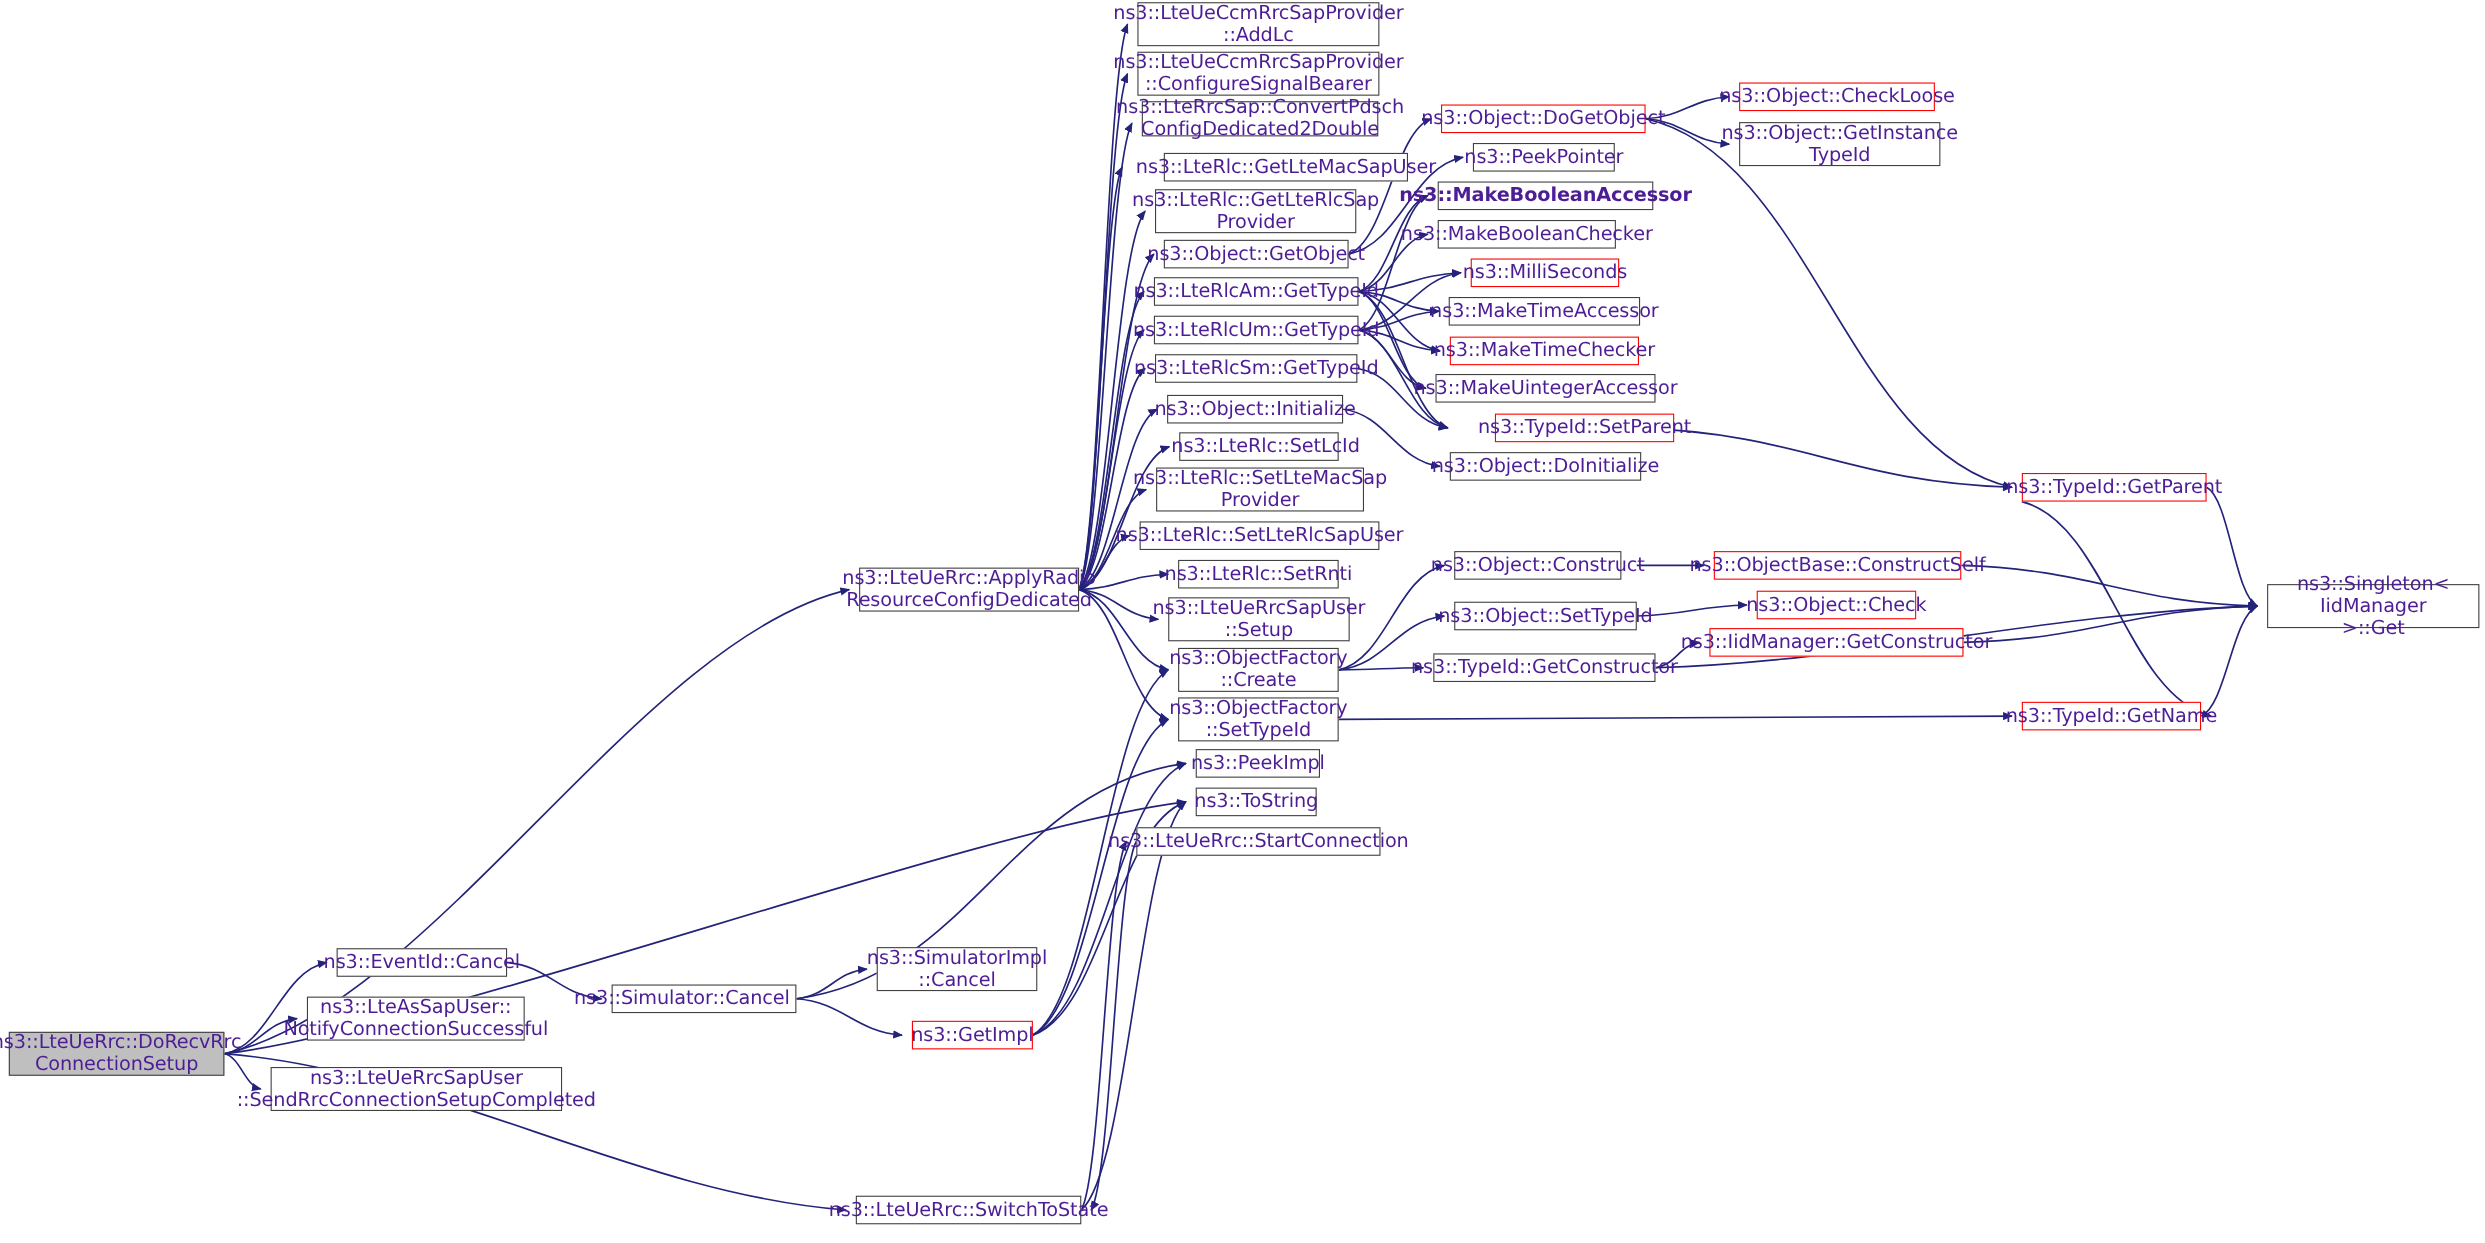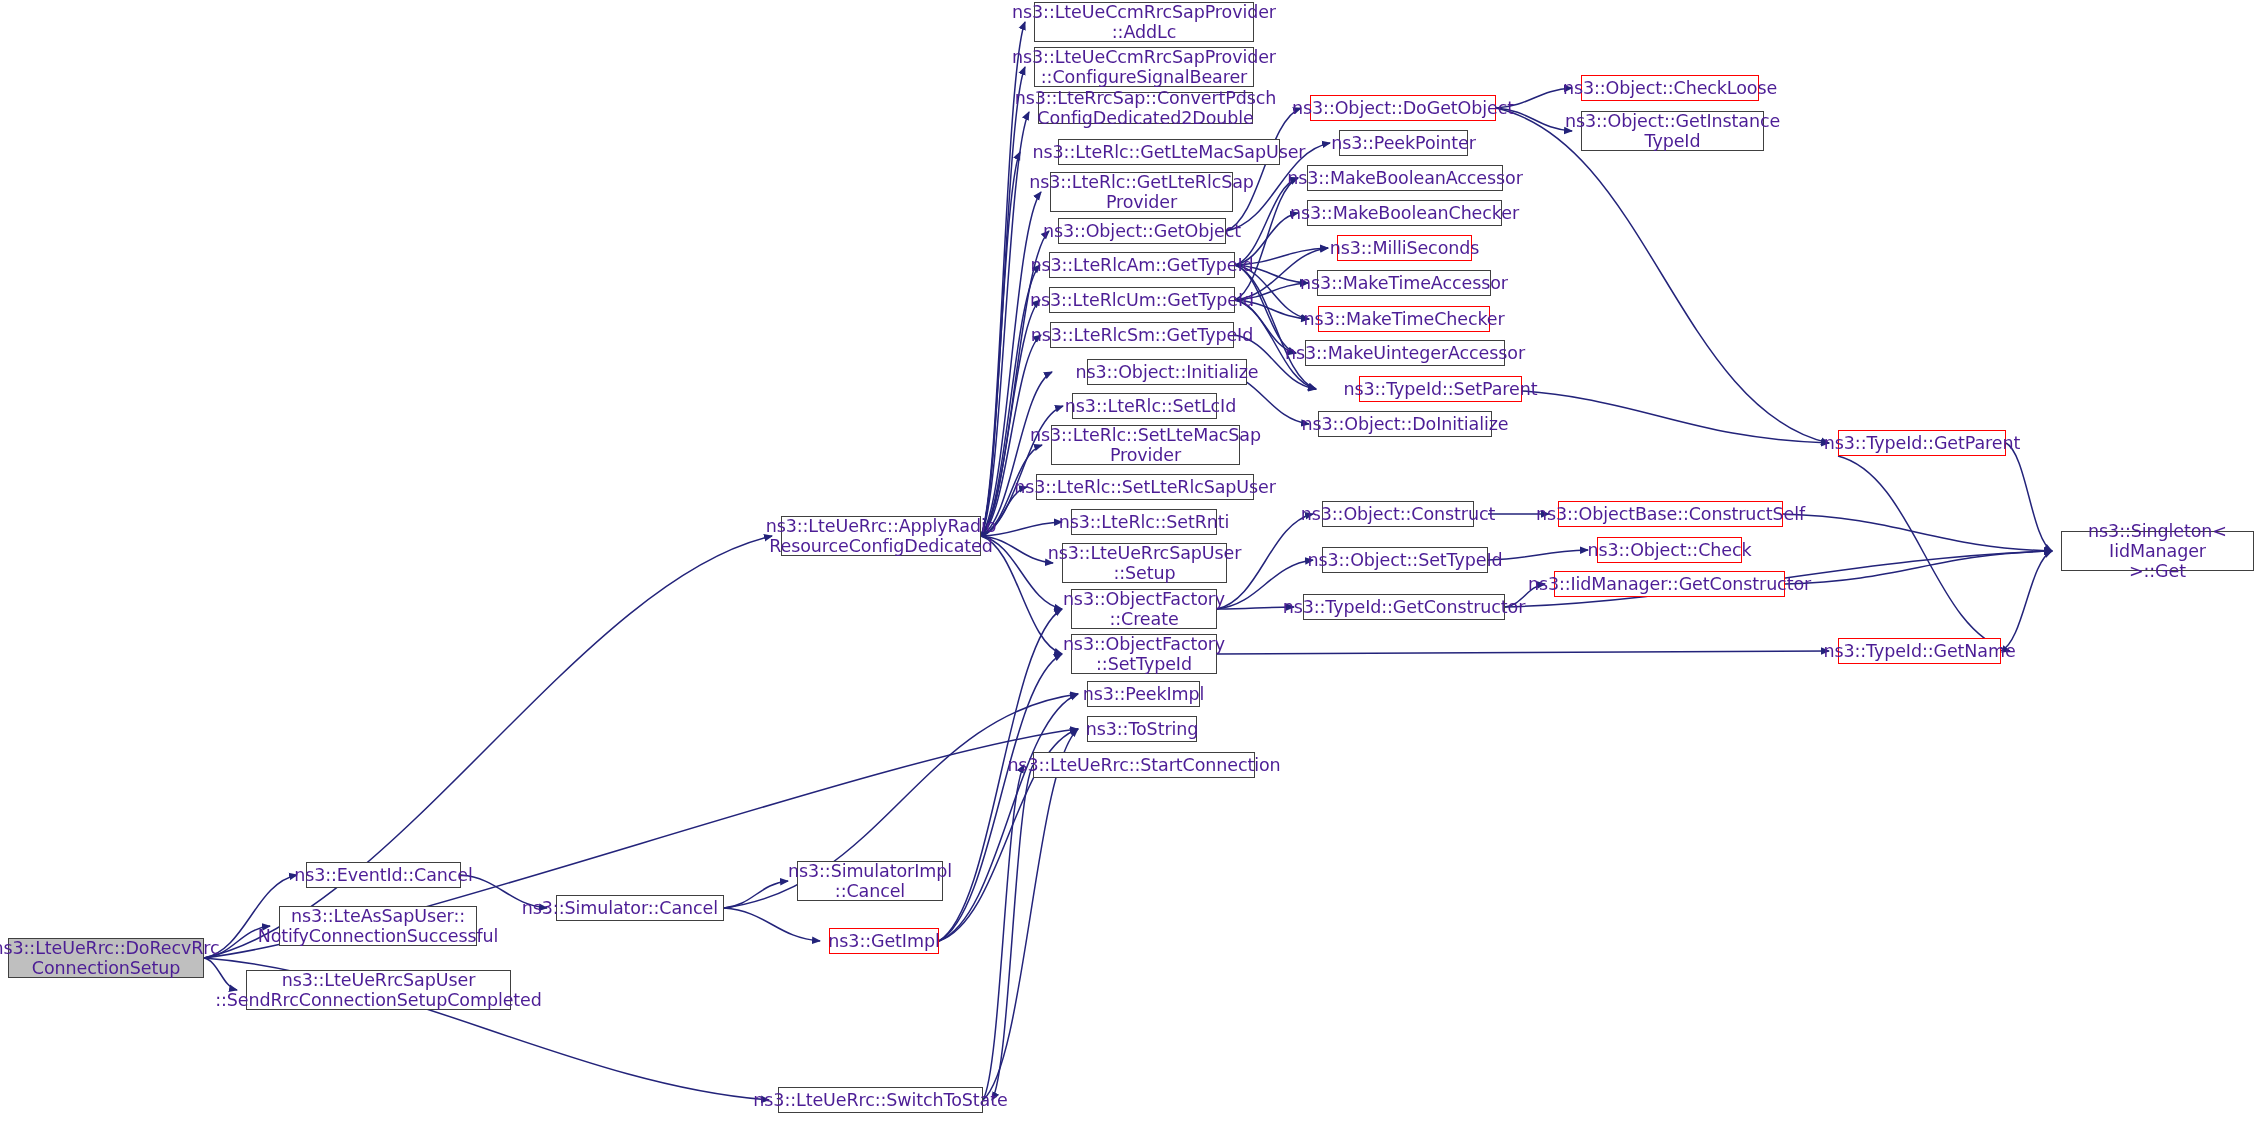--- a/index.html
+++ b/index.html
@@ -133,39 +133,39 @@
 ::ConfigureSignalBearer</span></div>
       <div class="node" style="left: 1038px; top: 92px; width: 215px; height: 32px;"><span>ns3::LteRrcSap::ConvertPdsch
 ConfigDedicated2Double</span></div>
       <div class="node" style="left: 1029px; top: 139px; width: 222px; height: 26px; margin-left: 29px;"><span>ns3::LteRlc::GetLteMacSapUser</span></div>
       <div class="node" style="left: 1050px; top: 172px; width: 183px; height: 40px;"><span>ns3::LteRlc::GetLteRlcSap
 Provider</span></div>
       <div class="node" style="left: 1058px; top: 218px; width: 168px; height: 26px;"><span>ns3::Object::GetObject</span></div>
       <div class="node" style="left: 1049px; top: 252px; width: 186px; height: 26px;"><span>ns3::LteRlcAm::GetTypeId</span></div>
       <div class="node" style="left: 1049px; top: 287px; width: 186px; height: 26px;"><span>ns3::LteRlcUm::GetTypeId</span></div>
       <div class="node" style="left: 1050px; top: 322px; width: 184px; height: 26px;"><span>ns3::LteRlcSm::GetTypeId</span></div>
-      <div class="node" style="left: 1061px; top: 359px; width: 160px; height: 26px; margin-left: 26px;"><span>ns3::Object::Initialize</span></div>
+      <div class="node" style="left: 1061px; top: 359px; width: 160px; height: 26px;"><span>ns3::Object::Initialize</span></div>
       <div class="node" style="left: 1072px; top: 393px; width: 145px; height: 26px; padding-left: 17px;"><span>ns3::LteRlc::SetLcId</span></div>
       <div class="node" style="left: 1051px; top: 425px; width: 189px; height: 40px;"><span>ns3::LteRlc::SetLteMacSap
 Provider</span></div>
       <div class="node" style="left: 1036px; top: 474px; width: 218px; height: 26px;"><span>ns3::LteRlc::SetLteRlcSapUser</span></div>
       <div class="node" style="left: 1071px; top: 509px; width: 146px; height: 26px;"><span>ns3::LteRlc::SetRnti</span></div>
       <div class="node" style="left: 1062px; top: 543px; width: 165px; height: 40px;"><span>ns3::LteUeRrcSapUser
 ::Setup</span></div>
       <div class="node" style="left: 1071px; top: 589px; width: 146px; height: 40px;"><span>ns3::ObjectFactory
 ::Create</span></div>
       <div class="node" style="left: 1071px; top: 634px; width: 146px; height: 40px;"><span>ns3::ObjectFactory
 ::SetTypeId</span></div>
       <div class="node" style="left: 1087px; top: 681px; width: 113px; height: 26px;"><span>ns3::PeekImpl</span></div>
       <div class="node" style="left: 1087px; top: 716px; width: 110px; height: 26px;"><span>ns3::ToString</span></div>
       <div class="node" style="left: 1033px; top: 752px; width: 222px; height: 26px;"><span>ns3::LteUeRrc::StartConnection</span></div>
       <div class="node red" style="left: 1310px; top: 95px; width: 186px; height: 26px;"><span>ns3::Object::DoGetObject</span></div>
       <div class="node" style="left: 1339px; top: 130px; width: 129px; height: 26px;"><span>ns3::PeekPointer</span></div>
-      <div class="node" style="left: 1307px; top: 165px; width: 196px; height: 26px;"><span>ns3::MakeBooleanAccessor</span></div>
-      <div class="node" style="left: 1307px; top: 200px; width: 195px; height: 26px;"><span>ns3::MakeBooleanChecker</span></div>
+      <div class="node" style="left: 1307px; top: 165px; width: 196px; height: 26px; font-weight: bold;"><span>ns3::MakeBooleanAccessor</span></div>
+      <div class="node" style="left: 1307px; top: 200px; width: 162px; height: 26px;"><span>ns3::MakeBooleanChecker</span></div>
       <div class="node red" style="left: 1337px; top: 235px; width: 135px; height: 26px;"><span>ns3::MilliSeconds</span></div>
       <div class="node" style="left: 1317px; top: 270px; width: 174px; height: 26px;"><span>ns3::MakeTimeAccessor</span></div>
       <div class="node red" style="left: 1318px; top: 306px; width: 172px; height: 26px;"><span>ns3::MakeTimeChecker</span></div>
       <div class="node" style="left: 1305px; top: 340px; width: 200px; height: 26px;"><span>ns3::MakeUintegerAccessor</span></div>
       <div class="node red" style="left: 1343px; top: 376px; width: 163px; height: 26px; margin-left: 16px;"><span>ns3::TypeId::SetParent</span></div>
       <div class="node" style="left: 1318px; top: 411px; width: 174px; height: 26px;"><span>ns3::Object::DoInitialize</span></div>
       <div class="node" style="left: 1322px; top: 501px; width: 152px; height: 26px;"><span>ns3::Object::Construct</span></div>
       <div class="node" style="left: 1322px; top: 547px; width: 166px; height: 26px;"><span>ns3::Object::SetTypeId</span></div>
       <div class="node" style="left: 1303px; top: 594px; width: 202px; height: 26px;"><span>ns3::TypeId::GetConstructor</span></div>
       <div class="node red" style="left: 1581px; top: 75px; width: 178px; height: 26px;"><span>ns3::Object::CheckLoose</span></div>

